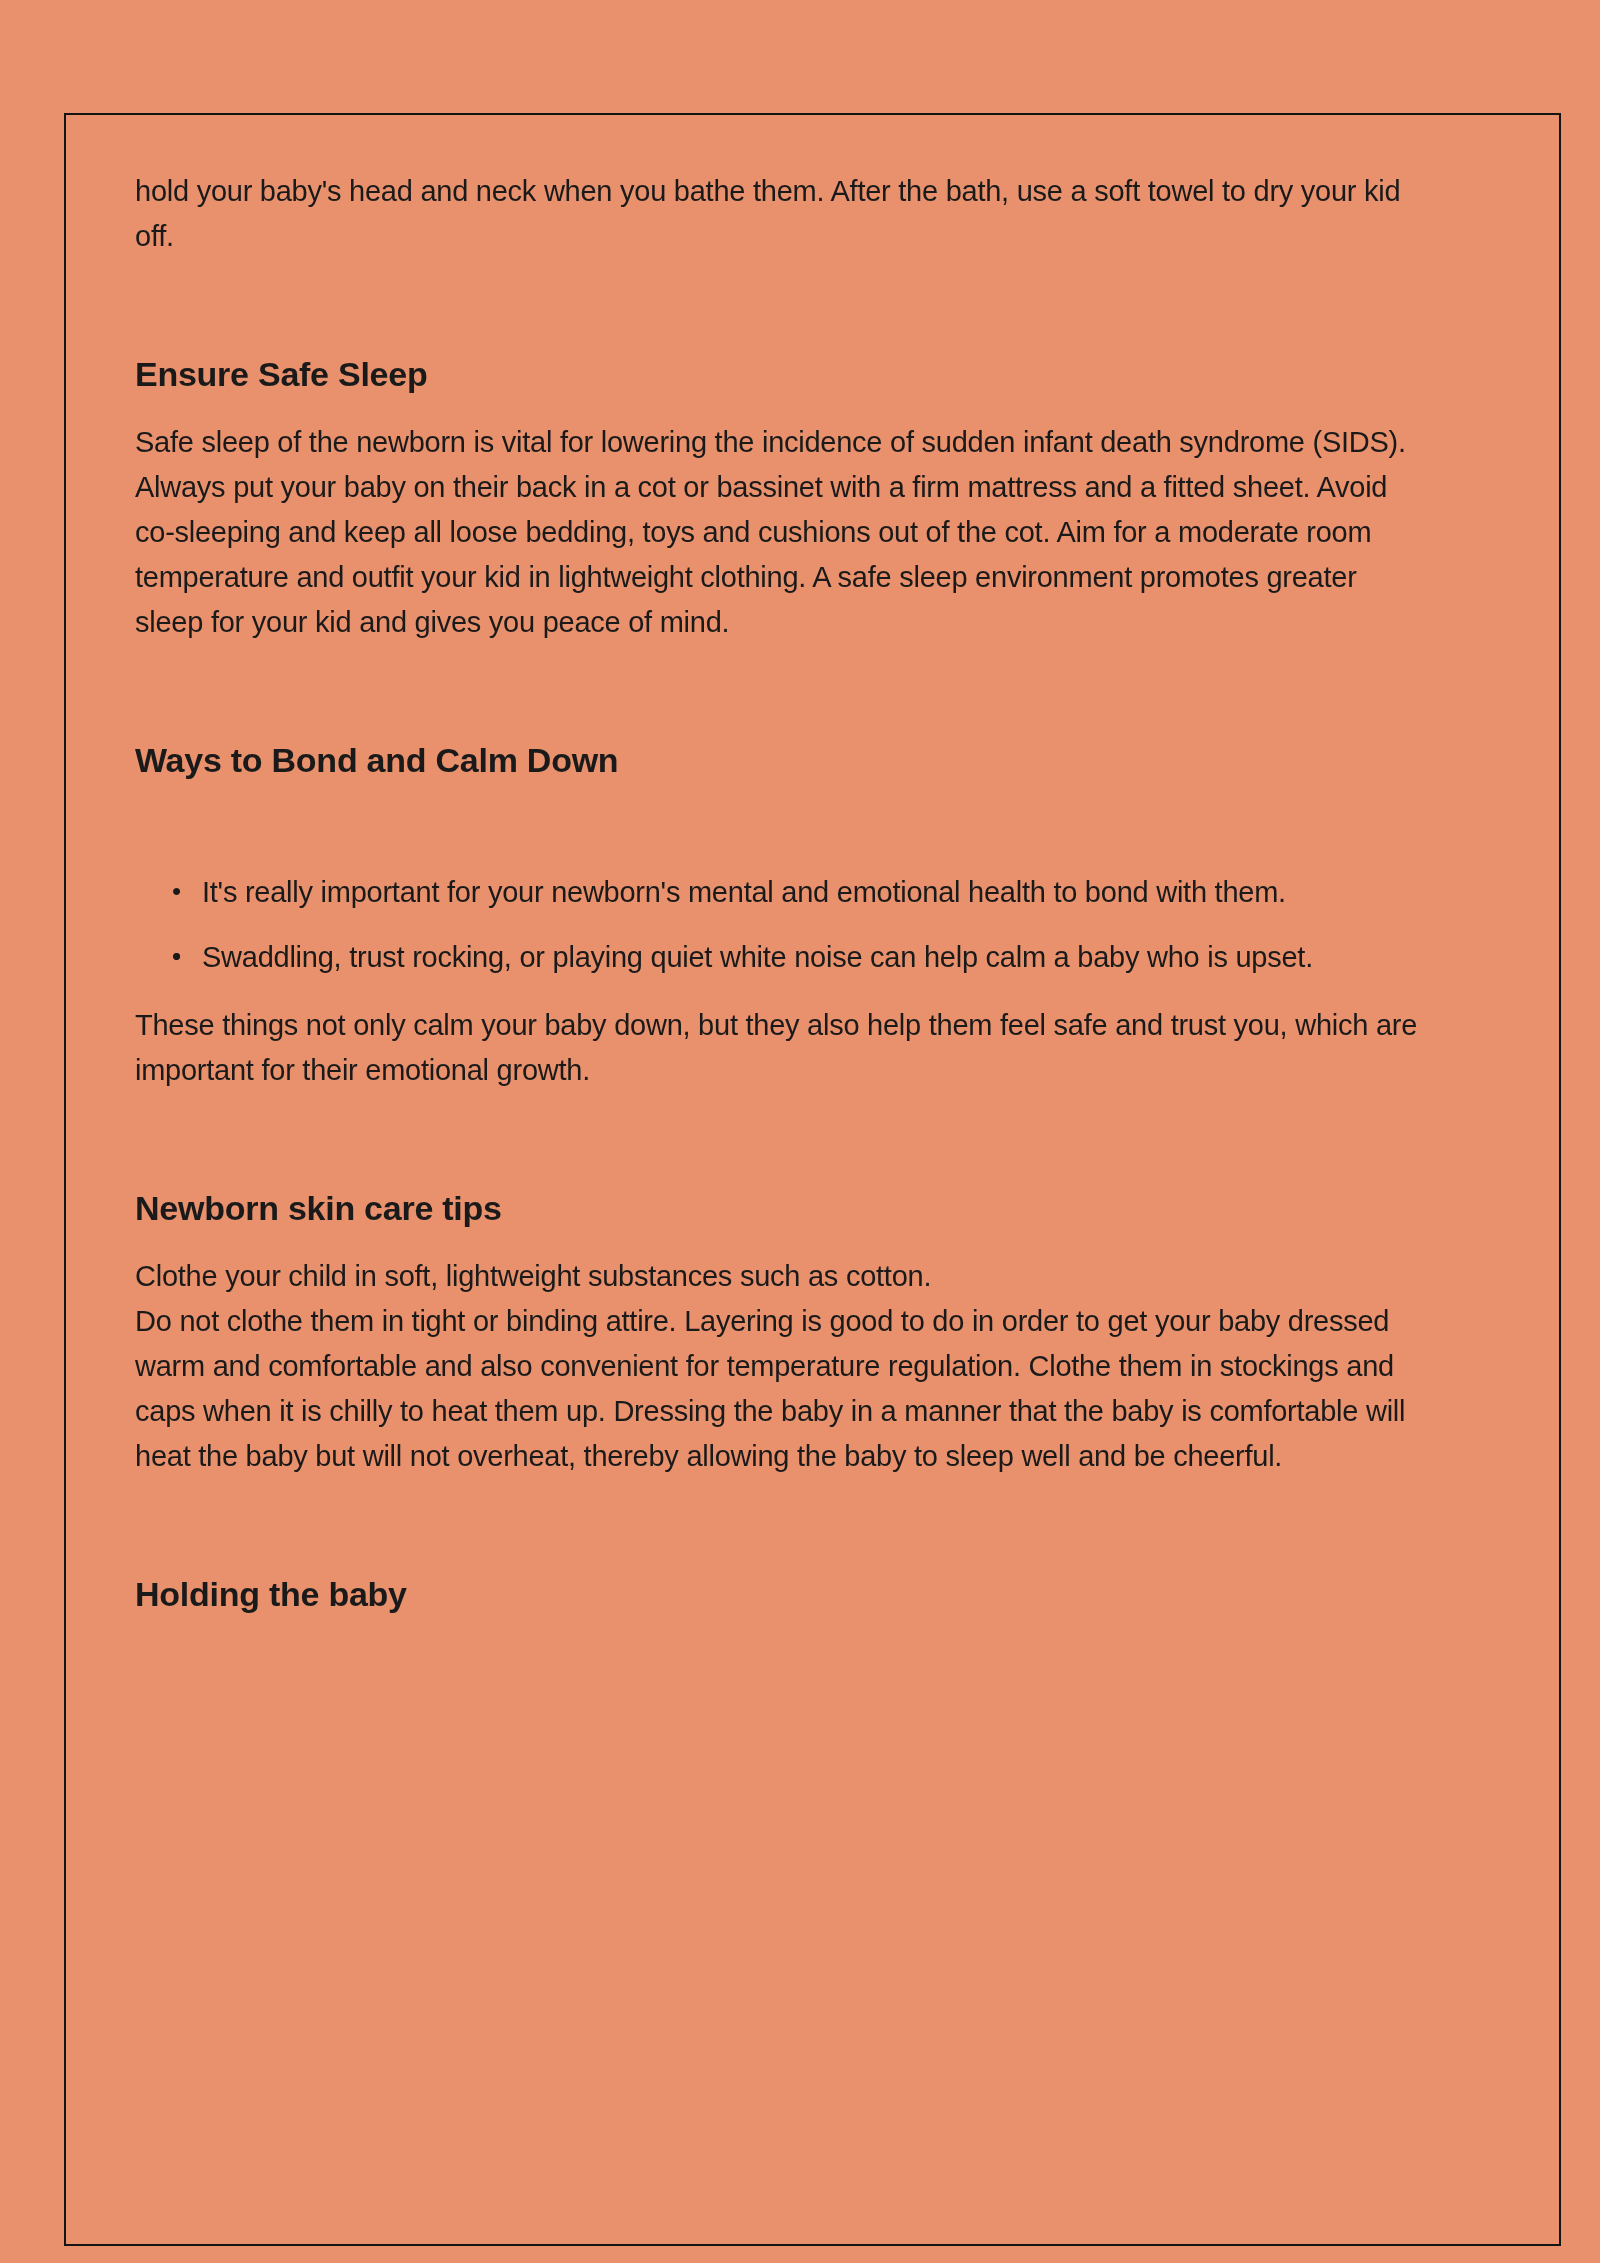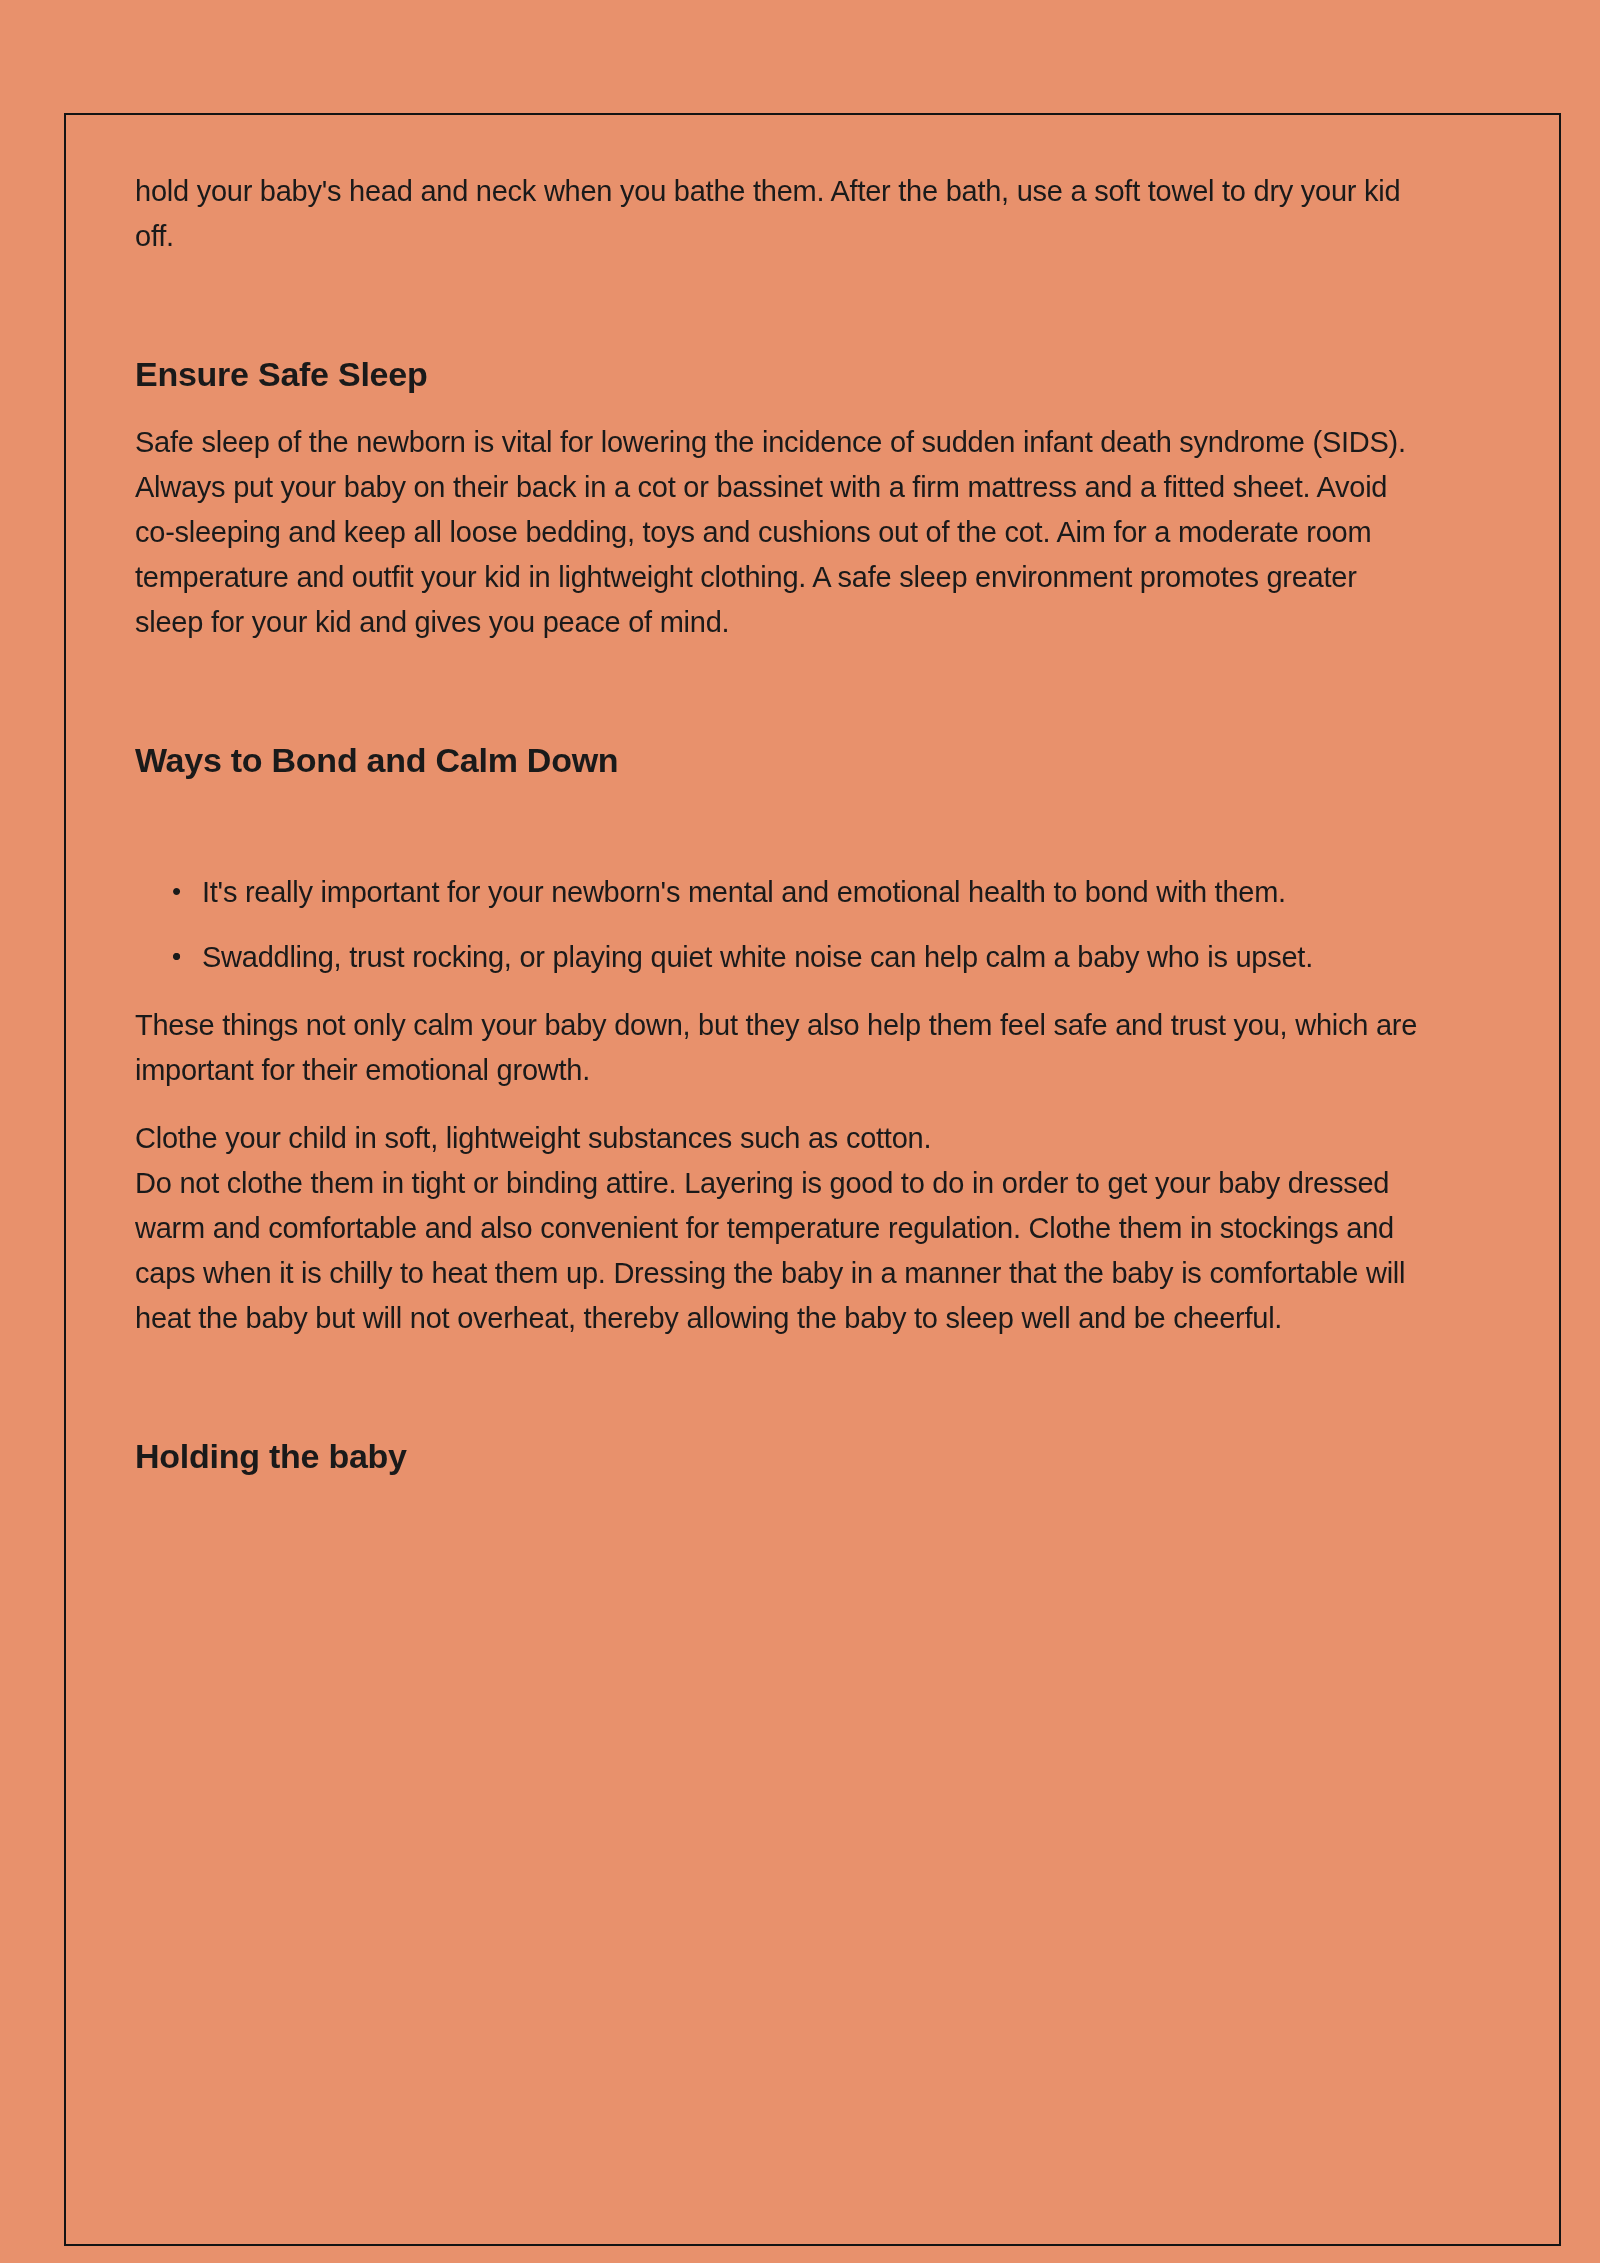--- a/index.html
+++ b/index.html
@@ -84,20 +84,21 @@
         <span class="bullet-marker">•</span>
       </li>
       <li class="bullet-item">
         <span class="bullet-marker">•</span>
         <span>Swaddling, trust rocking, or playing quiet white noise can help calm a baby who is upset.</span>
       </li>
     </ul>
 
     <p class="body-par">These things not only calm your baby down, but they also help them feel safe and trust you, which are important for their emotional growth.</p>
 
+    <h2 class="heading">Newborn skin care tips</h2>
 
     <p class="body-par"><span>Clothe your child in soft, lightweight substances such as cotton.</span><br><span>Do not clothe them in tight or binding attire. Layering is good to do in order to get your baby dressed warm and comfortable and also convenient for temperature regulation. Clothe them in stockings and caps when it is chilly to heat them up. Dressing the baby in a manner that the baby is comfortable will heat the baby but will not overheat, thereby allowing the baby to sleep well and be cheerful.</span></p>
 
     <h2 class="heading">Holding the baby</h2>
 
 
   </div>
 </div>
 
 </body></html>

